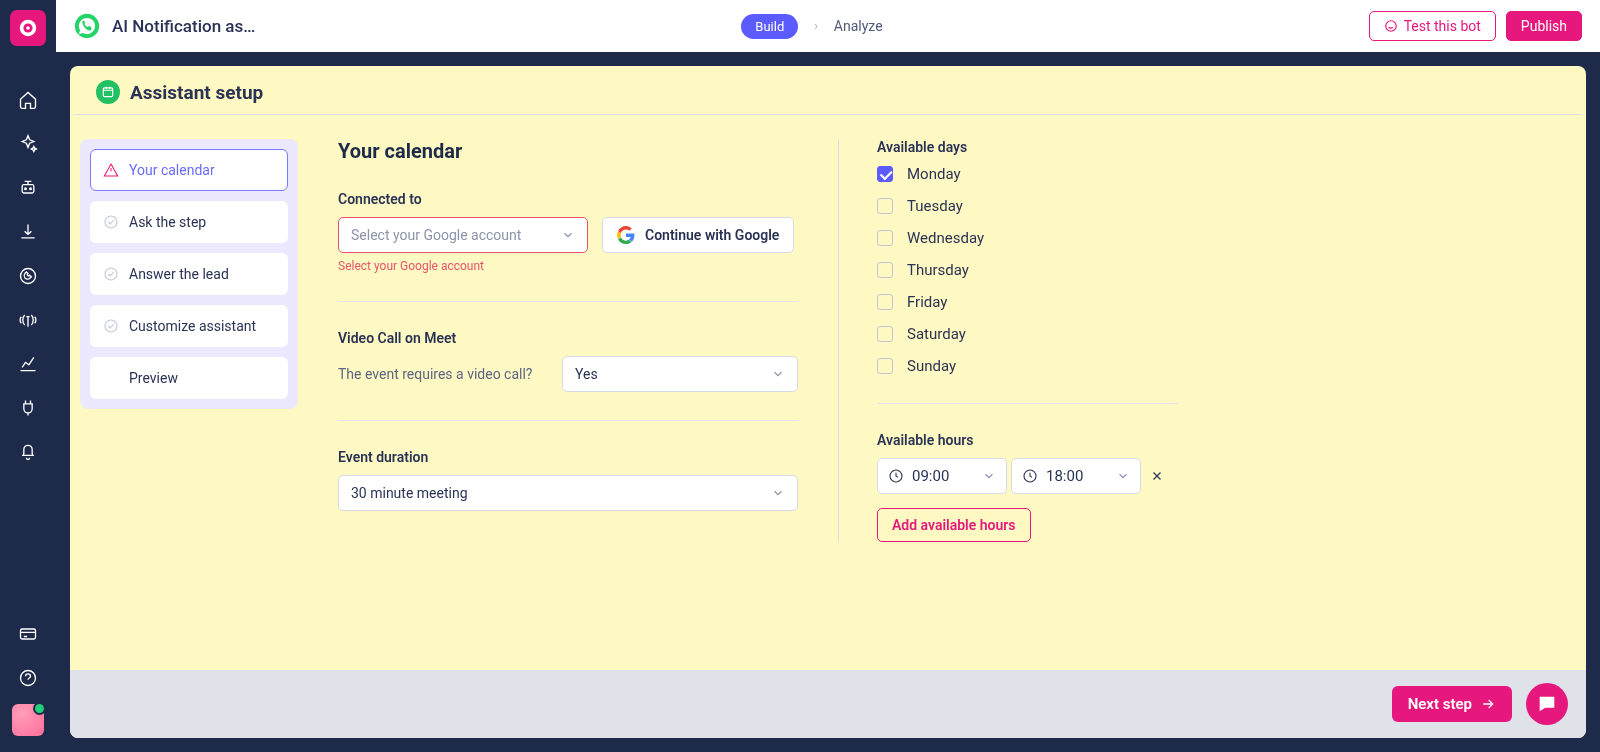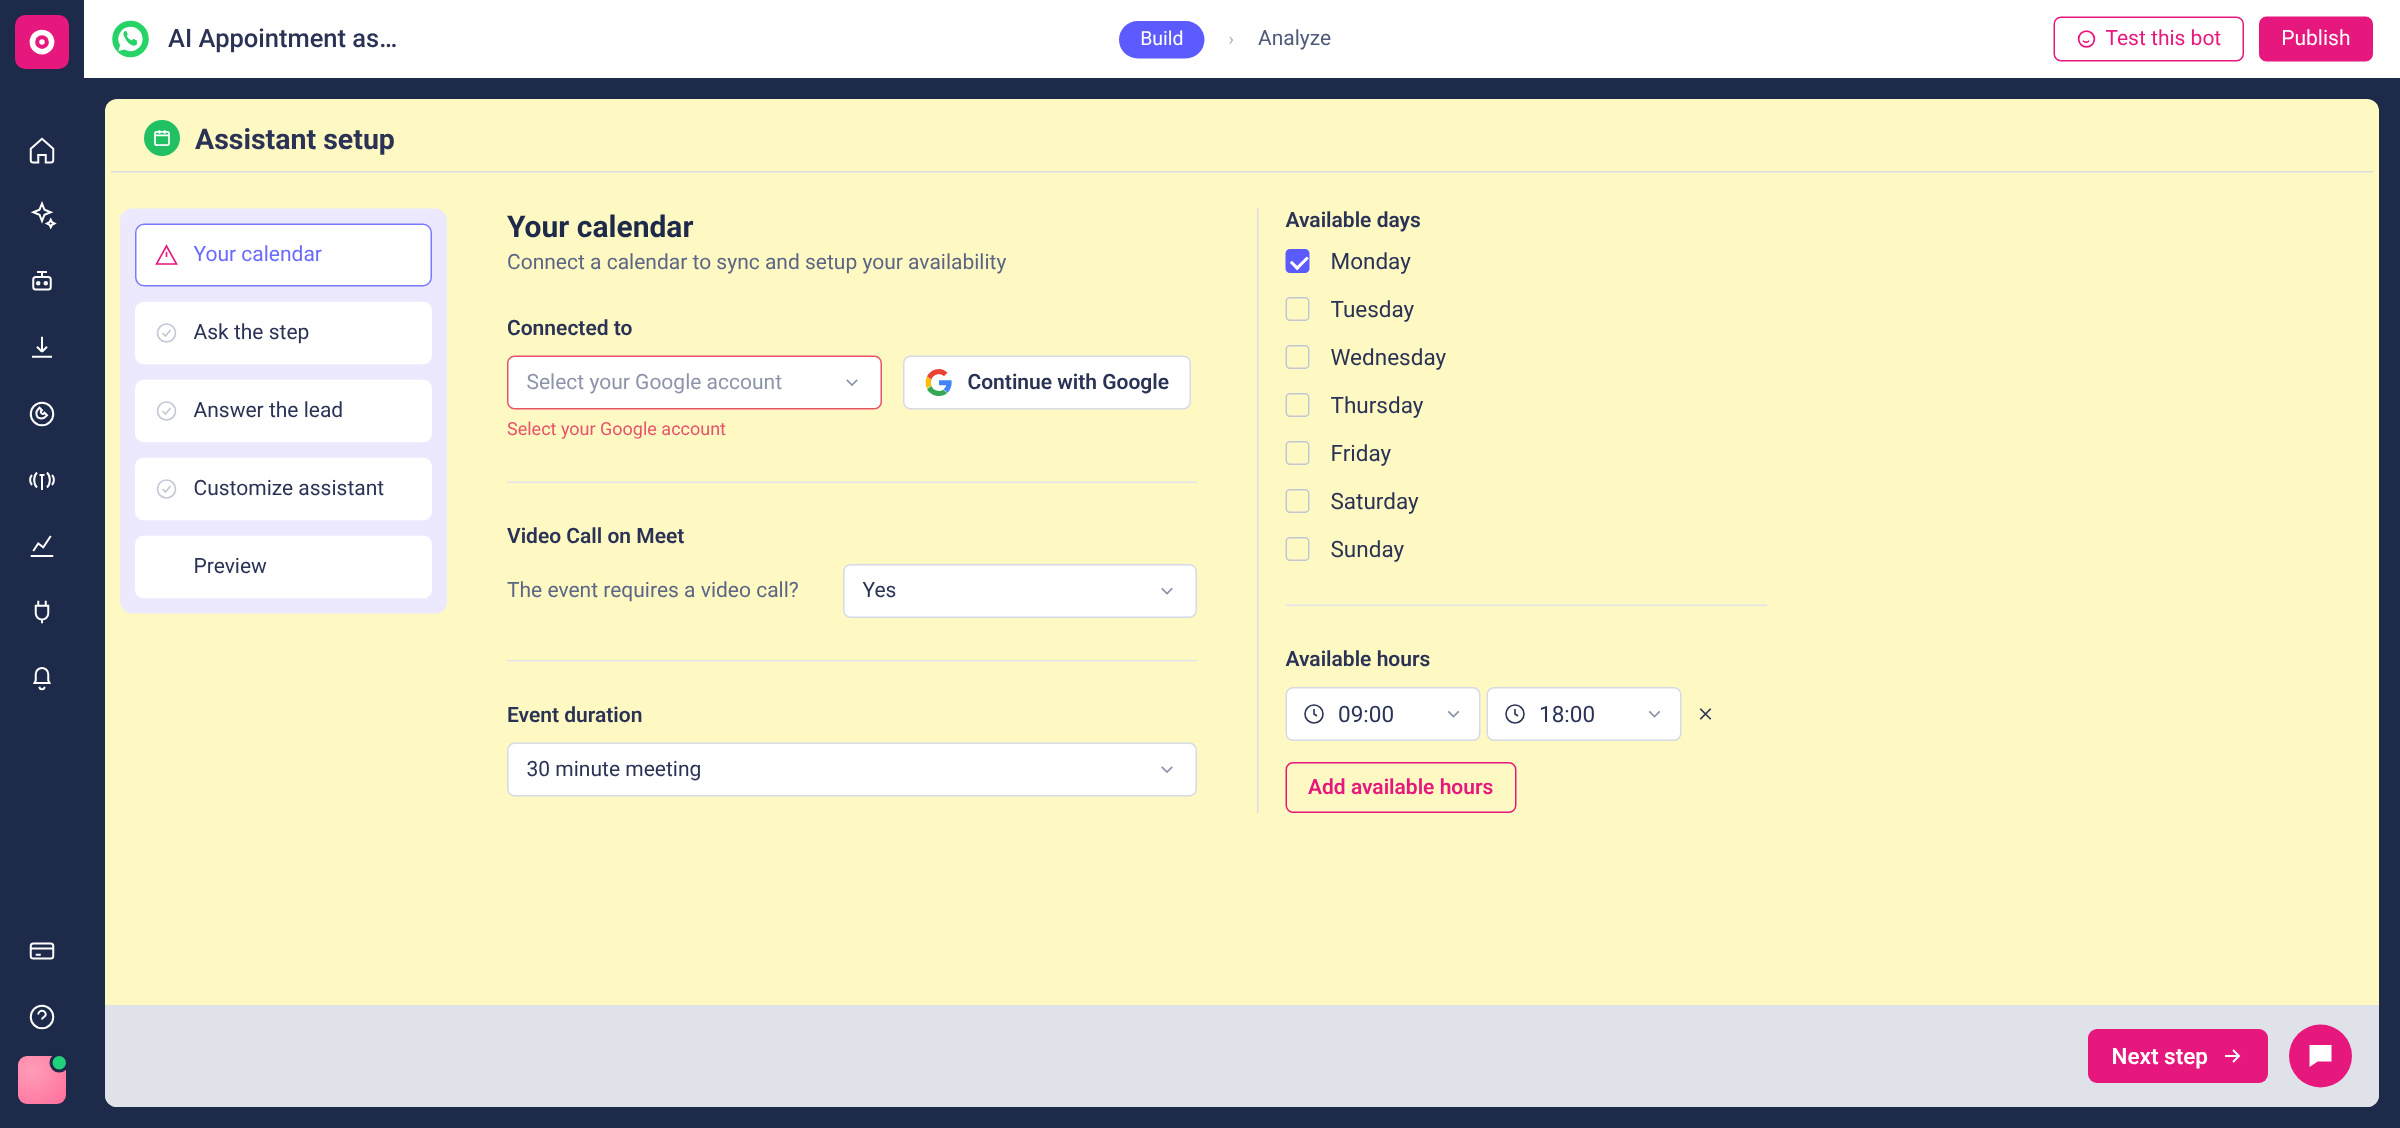--- a/index.html
+++ b/index.html
@@ -45,21 +45,21 @@
 .step.active { border:1.5px solid #7a7aff; color:#6a6aff; }
 .step svg { width:16px; height:16px; }
 .step .ico-warn { stroke:#e6177d; fill:none; stroke-width:1.6; }
 .step .ico-circle { stroke:#c1c7d7; fill:none; stroke-width:1.6; }
 .step.plain { padding-left:38px; }
 
 
 .form-area { flex:1; display:flex; gap:40px; align-items:flex-start; }
 .col { flex:1; min-width:0; }
 .col-left { max-width:460px; }
-.col-right { border-left:1px solid #d9dde7; padding-left:18px; max-width:340px; }
+.col-right { border-left:1px solid #d9dde7; padding-left:38px; max-width:340px; }
 
 .h1 { font-size:20px; font-weight:700; color:#1e2a4a; margin-bottom:4px; }
 .sub { font-size:14px; color:#5c6684; }
 .label { font-size:14px; font-weight:600; color:#2a3355; margin-bottom:10px; }
 .block { margin-top:28px; }
 .hr { border:none; border-top:1px solid #e2e5ee; margin-top:28px; }
 
 .sel { height:36px; border:1px solid #d6dae6; border-radius:5px; background:#fff; display:flex; align-items:center; padding:0 12px; justify-content:space-between; cursor:pointer; font-size:14px; color:#2a3355; }
 .sel.error { border-color:#e6536b; }
 .sel .ph { color:#8c94aa; }
@@ -174,21 +174,21 @@
   <div style="height:8px"></div>
 </div>
 
 <div class="app">
 
   <div class="topbar">
     <svg class="wa-icon" viewBox="0 0 32 32">
         <circle cx="16" cy="16" r="15" fill="#25D366"></circle>
         <path fill="#fff" d="M16 6a10 10 0 00-8.6 15.1L6 26l5-1.3A10 10 0 1016 6zm5.4 14.2c-.2.6-1.3 1.2-1.8 1.2-.5.1-1 .1-1.6-.1-1.9-.6-3.8-1.9-5.2-3.9-1-1.4-1.6-2.9-1.7-3.1-.1-.2-.9-1.3-.9-2.5s.6-1.8.8-2c.2-.2.5-.3.7-.3h.5c.2 0 .4 0 .6.5l.9 2.1c.1.2 0 .4-.1.5l-.5.6c-.2.2-.2.4-.1.6.6 1 1.4 1.9 2.3 2.5.7.5 1.2.7 1.6.8.2.1.4 0 .5-.1l.8-.9c.2-.2.4-.2.6-.1l2 1c.2.1.4.2.4.4.1.2.1.9-.1 1.5z"></path>
       </svg>
-    <div class="bot-title">AI Appointment as…</div>
+    <div class="bot-title">AI Notification as…</div>
     <div class="topbar-center">
       <span class="pill build">Build</span>
       <span class="crumb-sep">›</span>
       <span class="tab-analyze">Analyze</span>
     </div>
     <div class="topbar-right">
       <div class="btn btn-outline-pink">
         <svg width="14" height="14" viewBox="0 0 24 24" fill="none" stroke="#e6177d" stroke-width="2">
             <circle cx="12" cy="12" r="9"></circle>
             <path d="M8 14c2 2 5 2 7 0"></path>
@@ -244,21 +244,20 @@
             <span>Customize assistant</span>
           </div>
           <div class="step plain">
             <span>Preview</span>
           </div>
         </div>
 
         <div class="form-area">
           <div class="col col-left">
             <div class="h1">Your calendar</div>
-            <div class="sub">Connect a calendar to sync and setup your availability</div>
 
             <div class="block">
               <div class="label">Connected to</div>
               <div class="row">
                 <div style="flex:0 0 250px">
                   <div class="sel error">
                     <span class="ph">Select your Google account</span>
                     <svg class="chev" viewBox="0 0 24 24">
                         <path d="M6 9l6 6 6-6"></path>
                       </svg>

